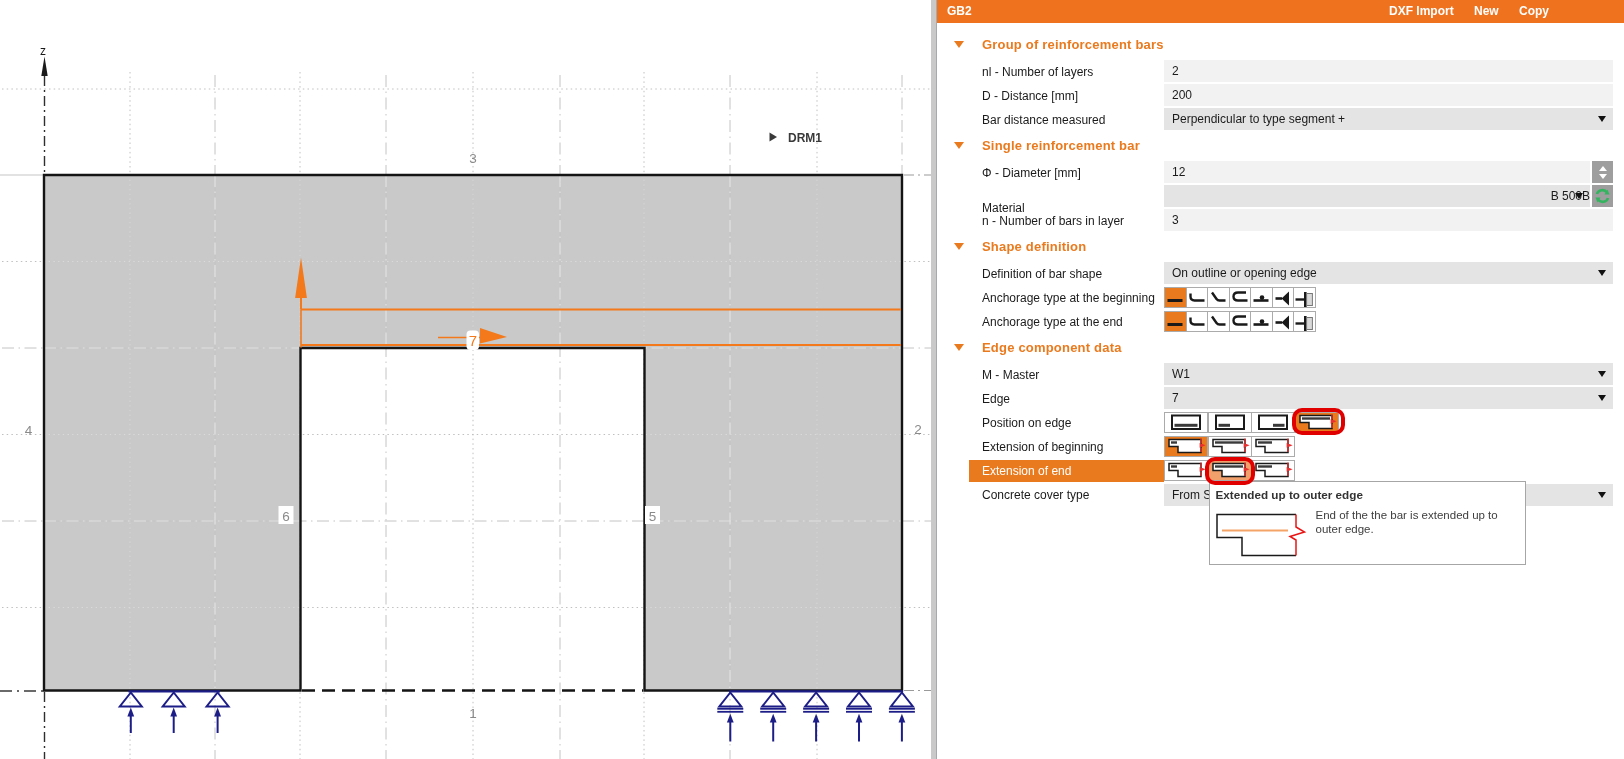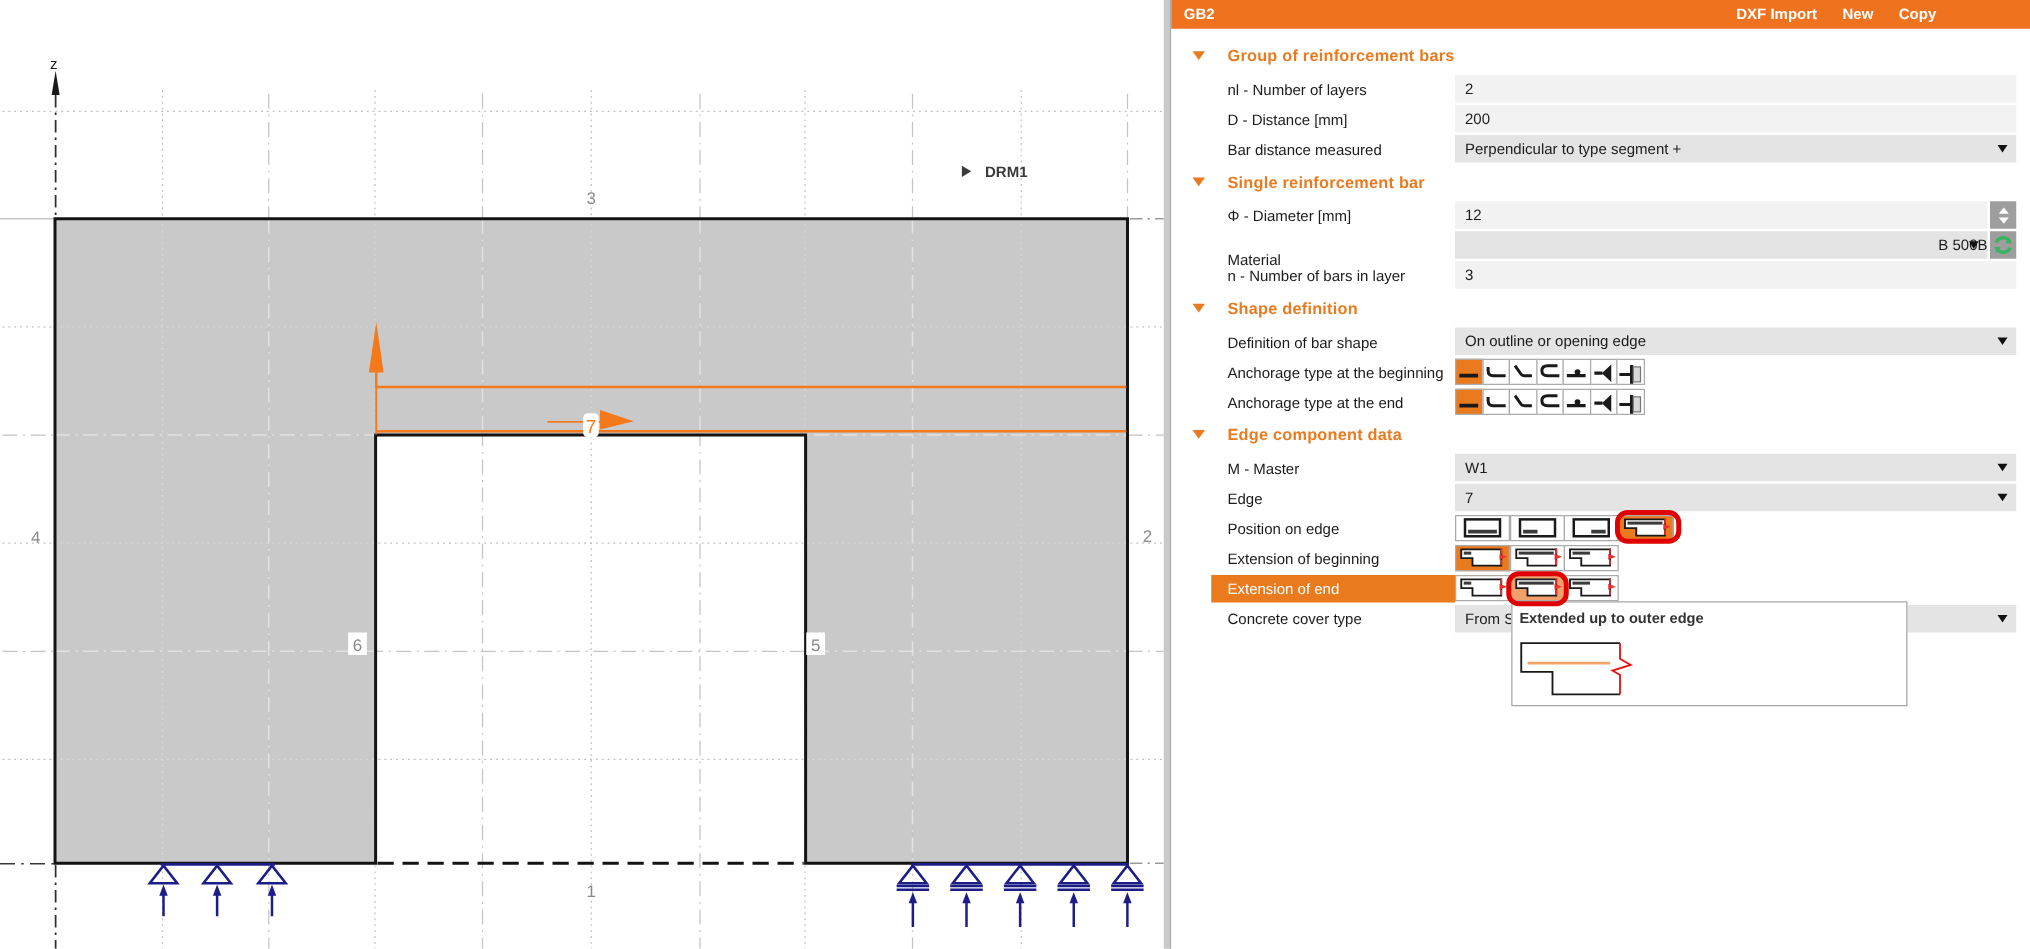--- a/index.html
+++ b/index.html
@@ -432,15 +432,16 @@
   <div class="abs" style="left:1208.5px;top:480.5px;width:317px;height:84px;background:#fff;border:1px solid #A6A6A6;box-sizing:border-box;">
 
     <div class="abs" style="left:6px;top:6px;font-size:11.7px;font-weight:bold;color:#333;white-space:nowrap;">Extended up to outer edge</div>
 
     <svg class="abs" style="left:0;top:26px;" width="104" height="56" viewBox="0 0 104 56">
       <path d="M86,6.5 H7 V29.5 H32 V47.5 H86" fill="none" stroke="#1a1a1a" stroke-width="1.5"></path>
       <line x1="12" y1="22.5" x2="78" y2="22.5" stroke="#F5A468" stroke-width="2.2"></line>
       <path d="M86,6.5 V19 L94.5,24 L80,28.5 L86,32 V47.5" fill="none" stroke="#E81414" stroke-width="1.5"></path>
     </svg>
 
+    <div class="abs" style="left:106px;top:26px;width:205px;font-size:11.5px;color:#404040;line-height:14px;">End of the the bar is extended up to outer edge.</div>
   </div>
 </div>
 </div>
 
 </body></html>

